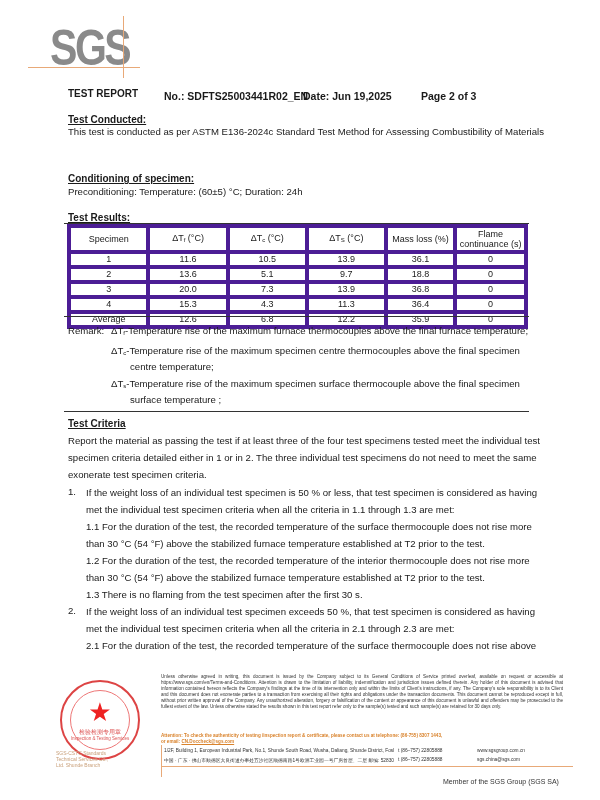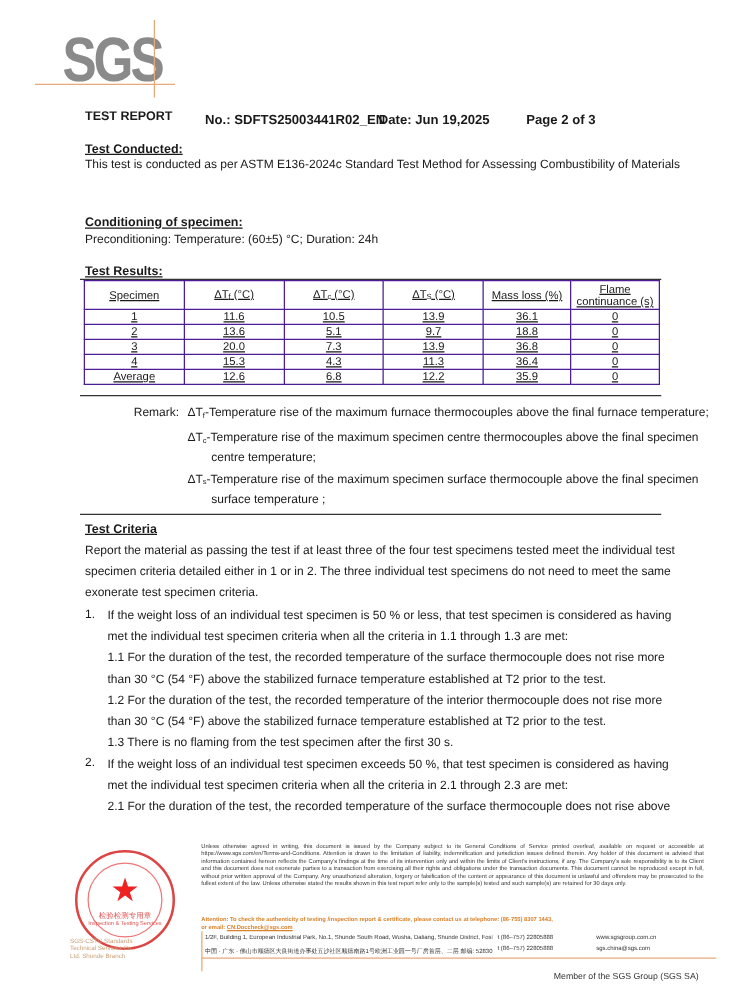--- a/index.html
+++ b/index.html
@@ -20,28 +20,28 @@
   .hdr-no { left: 164px; top: 90px; font-size: 10.5px; font-weight: bold; }
   .hdr-date { left: 303px; top: 90px; font-size: 10.5px; font-weight: bold; }
   .hdr-page { left: 421px; top: 90px; font-size: 10.5px; font-weight: bold; }
 
   .section-title { font-size: 10px; font-weight: bold; text-decoration: underline; }
   .para { font-size: 9.6px; line-height: 16px; }
 
   
   .results-rule { left: 64px; top: 223px; width: 465px; height: 1px; background: #333; }
   table.results { position: absolute; left: 67px; top: 224px; width: 461px; border-collapse: collapse; font-size: 9px; }
-  table.results th, table.results td { border: 1px solid #4c1d95; text-align: center; font-weight: normal; padding: 0; text-decoration: underline; }
+  table.results th, table.results td { border: 4px solid #4c1d95; text-align: center; font-weight: normal; padding: 0; }
   table.results th { height: 22px; line-height: 10px; }
   table.results td { height: 11px; line-height: 11px; }
   .sub { font-size: 6px; vertical-align: -1px; }
 
   .rule { height: 1px; background: #333; }
 
-  .remark-line { font-size: 9.6px; line-height: 16px; margin-left: 39px; }
+  .remark-line { font-size: 9.6px; line-height: 16px; }
 
   
   .stamp { left: 60px; top: 680px; width: 80px; height: 80px; border-radius: 50%;
            border: 2px solid #d44; box-sizing: border-box; }
   .stamp-inner { position: absolute; left: 8px; top: 8px; width: 60px; height: 60px; border-radius: 50%;
                  border: 1px solid #e77; box-sizing: border-box; }
   .stamp-star { position: absolute; left: 0; width: 100%; top: 17px; text-align: center; color: #e22; font-size: 26px; line-height: 26px; }
   .stamp-cn { position: absolute; left: 0; width: 100%; top: 46px; text-align: center; color: #d55; font-size: 6px; }
   .stamp-en { position: absolute; left: 0; width: 100%; top: 54px; text-align: center; color: #d55; font-size: 4.5px; }
   .stamp-side { left: 56px; top: 750px; font-size: 5px; color: #c9a07a; line-height: 6px; }

